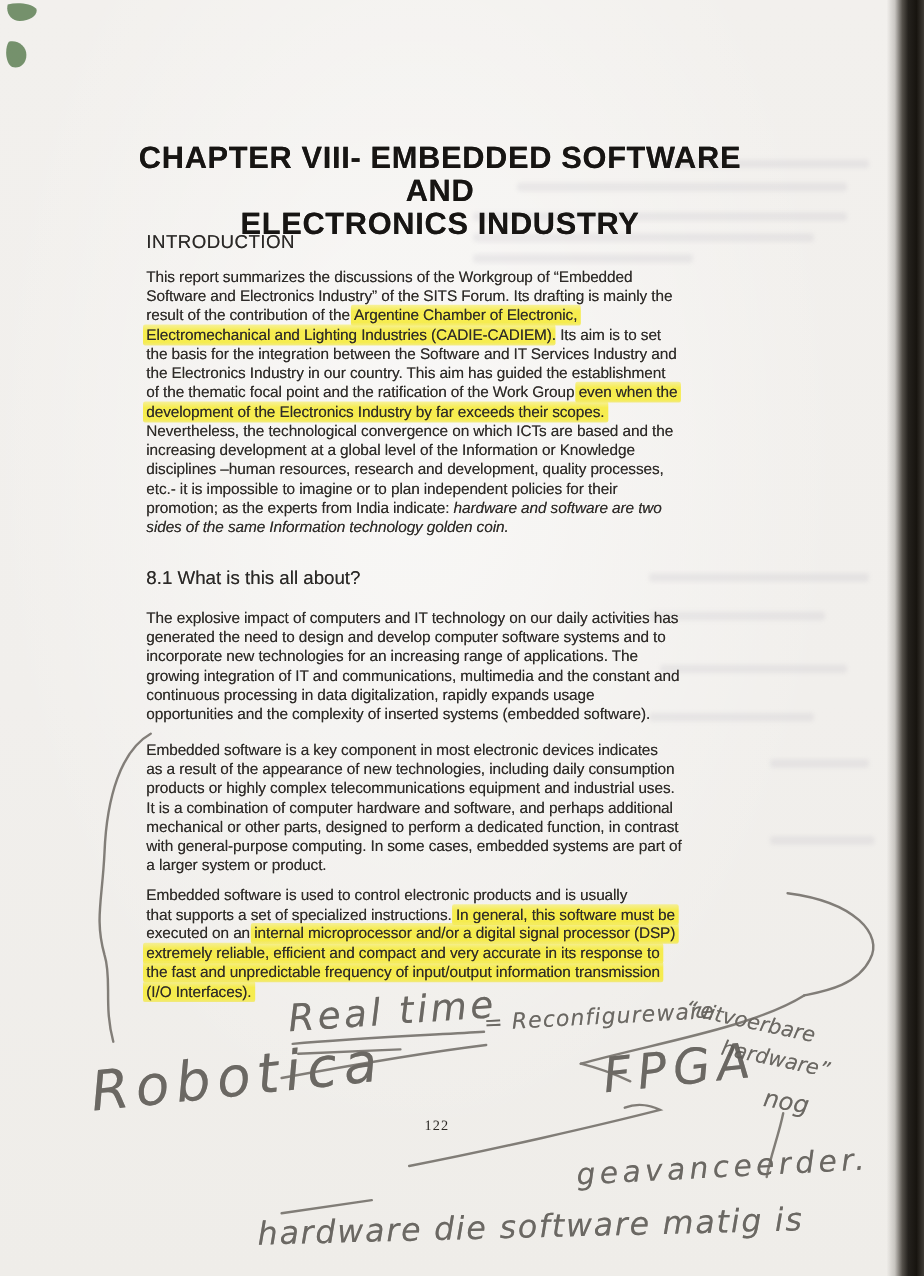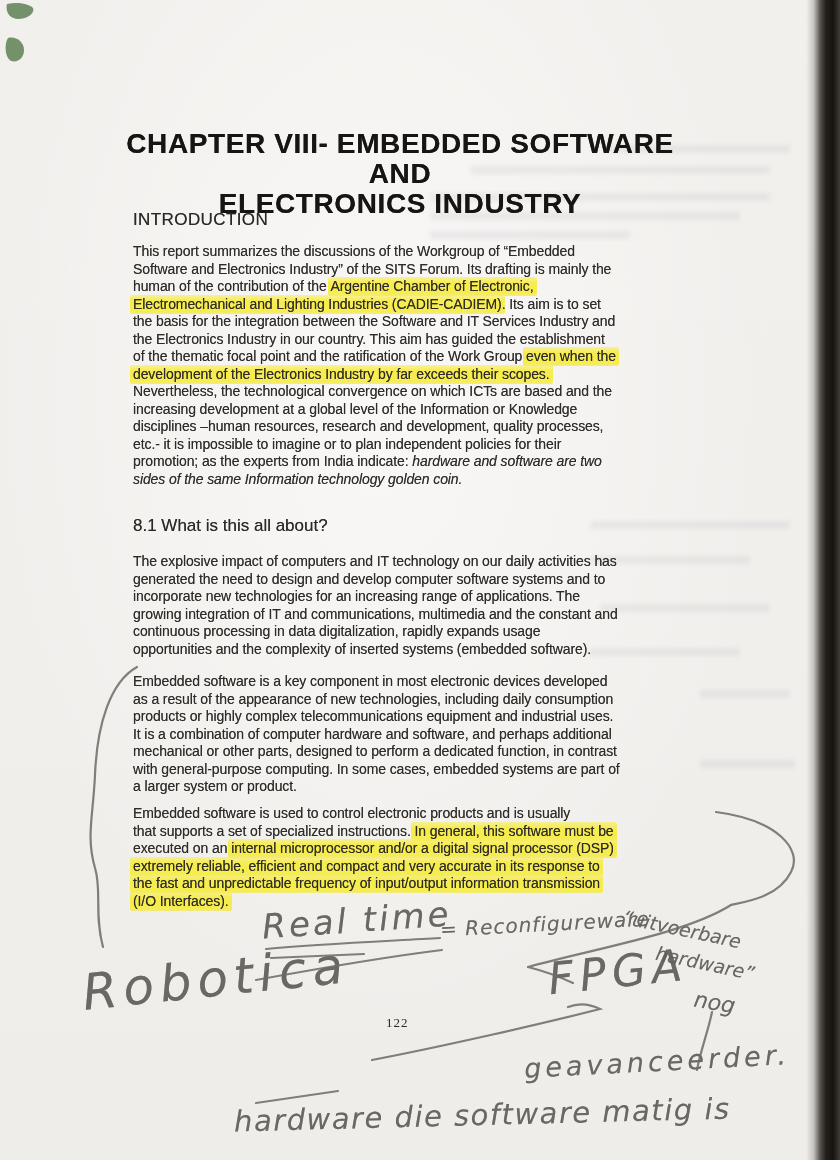--- a/index.html
+++ b/index.html
@@ -95,21 +95,21 @@
 <div class="title">
   <div>CHAPTER VIII- EMBEDDED SOFTWARE AND</div>
   <div>ELECTRONICS INDUSTRY</div>
 </div>
 
 <div class="h-intro">INTRODUCTION</div>
 
 <div class="para" id="p1">
     <div class="tline"><span>This report summarizes the discussions of the Workgroup of “Embedded</span></div>
     <div class="tline"><span>Software and Electronics Industry” of the SITS Forum. Its drafting is mainly the</span></div>
-    <div class="tline"><span>human of the contribution of the </span><span class="hl">Argentine Chamber of Electronic,</span></div>
+    <div class="tline"><span>result of the contribution of the </span><span class="hl">Argentine Chamber of Electronic,</span></div>
     <div class="tline"><span class="hl">Electromechanical and Lighting Industries (CADIE-CADIEM)</span><span>. Its aim is to set</span></div>
     <div class="tline"><span>the basis for the integration between the Software and IT Services Industry and</span></div>
     <div class="tline"><span>the Electronics Industry in our country. This aim has guided the establishment</span></div>
     <div class="tline"><span>of the thematic focal point and the ratification of the Work Group </span><span class="hl">even when the</span></div>
     <div class="tline"><span class="hl">development of the Electronics Industry by far exceeds their scopes.</span></div>
     <div class="tline"><span>Nevertheless, the technological convergence on which ICTs are based and the</span></div>
     <div class="tline"><span>increasing development at a global level of the Information or Knowledge</span></div>
     <div class="tline"><span>disciplines –human resources, research and development, quality processes,</span></div>
     <div class="tline"><span>etc.- it is impossible to imagine or to plan independent policies for their</span></div>
     <div class="tline"><span>promotion; as the experts from India indicate:  </span><span class="it">hardware and software are two</span></div>
@@ -120,21 +120,21 @@
 
 <div class="para" id="p2">
     <div class="tline"><span>The explosive impact of computers and IT technology on our daily activities has</span></div>
     <div class="tline"><span>generated the need to design and develop computer software systems and to</span></div>
     <div class="tline"><span>incorporate new technologies for an increasing range of applications. The</span></div>
     <div class="tline"><span>growing integration of IT and communications, multimedia and the constant and</span></div>
     <div class="tline"><span>continuous processing in data digitalization, rapidly expands usage</span></div>
     <div class="tline"><span>opportunities and the complexity of inserted systems (embedded software).</span></div>
   </div>
 <div class="para" id="p3">
-    <div class="tline"><span>Embedded software is a key component in most electronic devices developed</span></div>
+    <div class="tline"><span>Embedded software is a key component in most electronic devices indicates</span></div>
     <div class="tline"><span>as a result of the appearance of new technologies, including daily consumption</span></div>
     <div class="tline"><span>products or highly complex telecommunications equipment and industrial uses.</span></div>
     <div class="tline"><span>It is a combination of computer hardware and software, and perhaps additional</span></div>
     <div class="tline"><span>mechanical or other parts, designed to perform a dedicated function, in contrast</span></div>
     <div class="tline"><span>with general-purpose computing. In some cases, embedded systems are part of</span></div>
     <div class="tline"><span>a larger system or product.</span></div>
   </div>
 <div class="para" id="p4">
     <div class="tline"><span>Embedded software is used to control electronic products and is usually</span></div>
     <div class="tline"><span>that supports a set of specialized instructions. </span><span class="hl">In general, this software must be</span></div>

